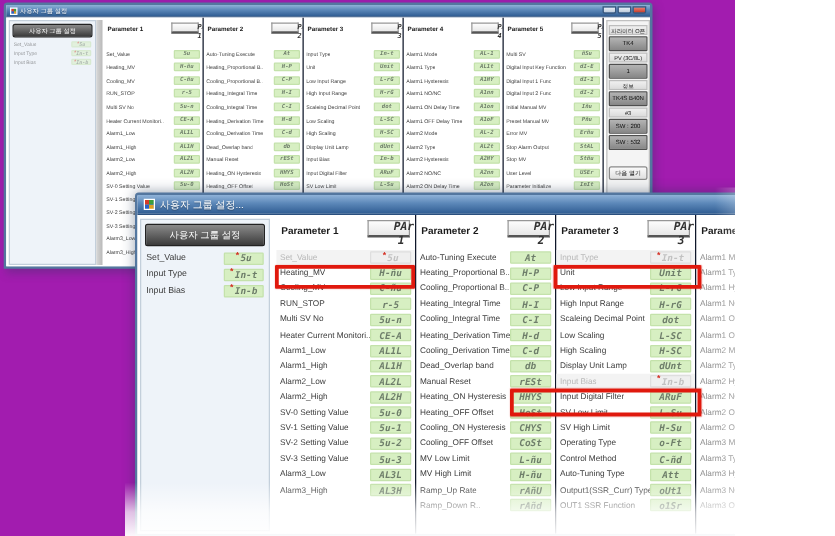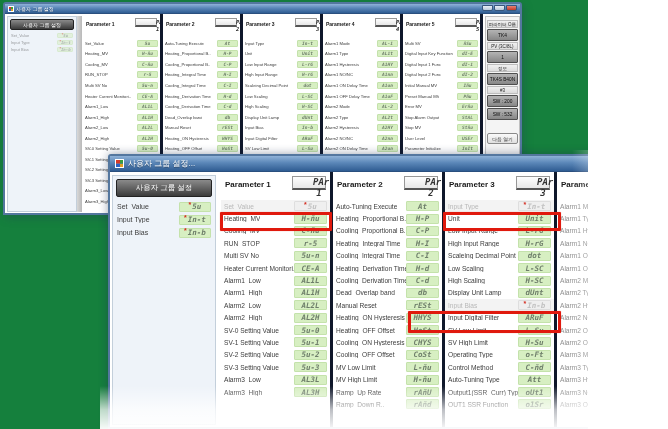--- a/index.html
+++ b/index.html
@@ -1,17 +1,17 @@
 <!DOCTYPE html>
 <html><head>
 <meta charset="utf-8">
 <style>
   * { margin:0; padding:0; box-sizing:border-box; }
   body { font-family:"Liberation Sans", sans-serif; background:#fff; }
-  .screen { position:relative; width:588px; height:429px; background:#15803d; overflow:hidden; }
+  .screen { position:relative; width:588px; height:429px; background:#a21caf; overflow:hidden; }
 
   
   .window { position:absolute; border:2px solid #54779f; border-radius:3px 3px 0 0;
             background:#fff; box-shadow:2px 3px 8px rgba(40,60,90,.35); }
   .titlebar { position:relative; display:flex; align-items:center;
               background:linear-gradient(180deg,#8fb2d8 0%,#5b87b8 45%,#2f5c92 100%);
               border-bottom:1px solid #2a4f7e; }
   .title-text { color:#fff; white-space:nowrap; overflow:hidden; text-shadow:0 1px 1px rgba(0,0,0,.4); }
   .app-icon { display:inline-block; background:
       linear-gradient(90deg,#d43b2a 50%,#3a9e3a 50%) top/100% 50% no-repeat,
@@ -25,21 +25,21 @@
   .content { position:absolute; left:0; right:0; bottom:0; background:#fff; overflow:hidden; }
   .sidebar { position:absolute; background:#eef3f9; border:1px solid #c3cfdb; }
   .side-header { background:linear-gradient(180deg,#8a8a8a,#3b3b3b); color:#fff;
                  display:flex; align-items:center; justify-content:center;
                  border-radius:2px; border:1px solid #222; white-space:nowrap; overflow:hidden; }
   .side-items { }
   .side-row { display:flex; align-items:center; justify-content:space-between; }
   .splitter { position:absolute; background:linear-gradient(90deg,#d8d8d8,#b9b9b9); }
 
   .columns { position:absolute; display:flex; }
-  .col { position:relative; border-right:3px solid #0f172a; overflow:hidden; }
+  .col { position:relative; border-right:1px solid #0f172a; overflow:hidden; }
   .col-head { position:relative; }
   .col-name { position:absolute; font-weight:bold; color:#1a1a1a; white-space:nowrap; }
   .badge { position:absolute; text-align:center;
            background:linear-gradient(#fdfdfd,#e7e7e7); border:1px solid #979797;
            border-bottom:2px solid #555; color:#333;
            font-family:"DejaVu Sans Mono", monospace; font-style:italic; font-weight:bold;padding-left:20px; }
   .row { display:flex; align-items:center; justify-content:space-between; }
   .lab { color:#3c3c3c; white-space:nowrap; overflow:hidden; }
   .cell { position:relative; background:#d7efc2; border:1px solid #c4e2ab; border-radius:1px;
           display:flex; align-items:center; justify-content:center; flex:none; }

